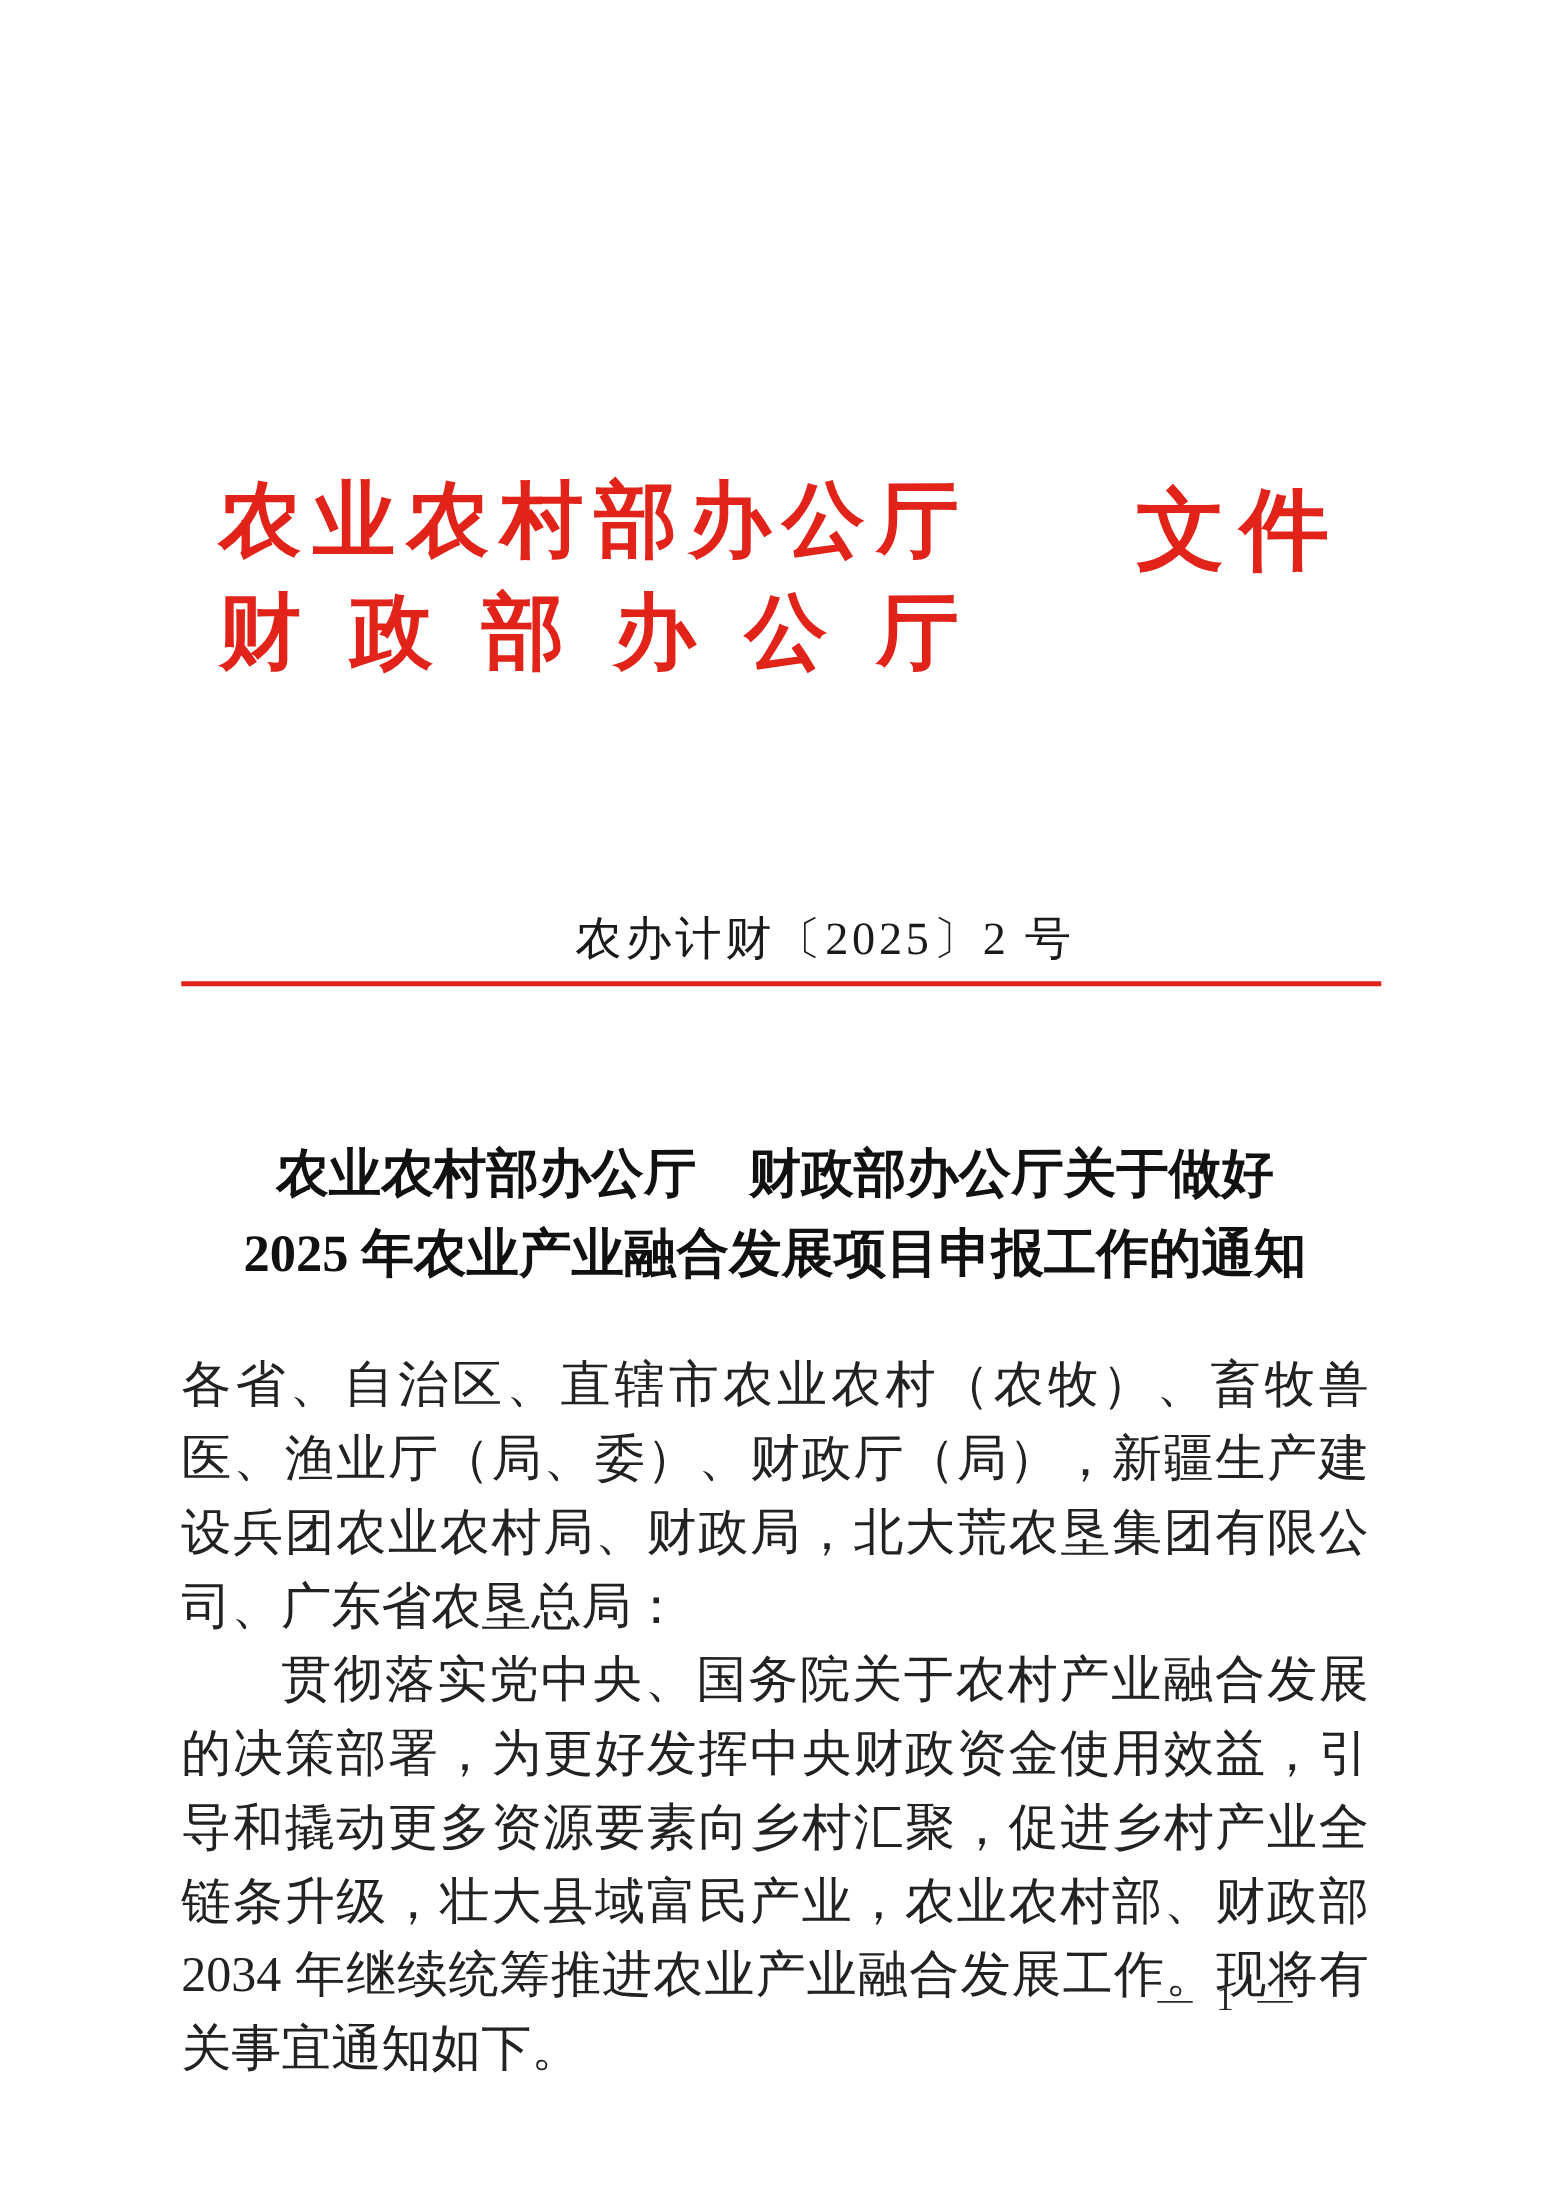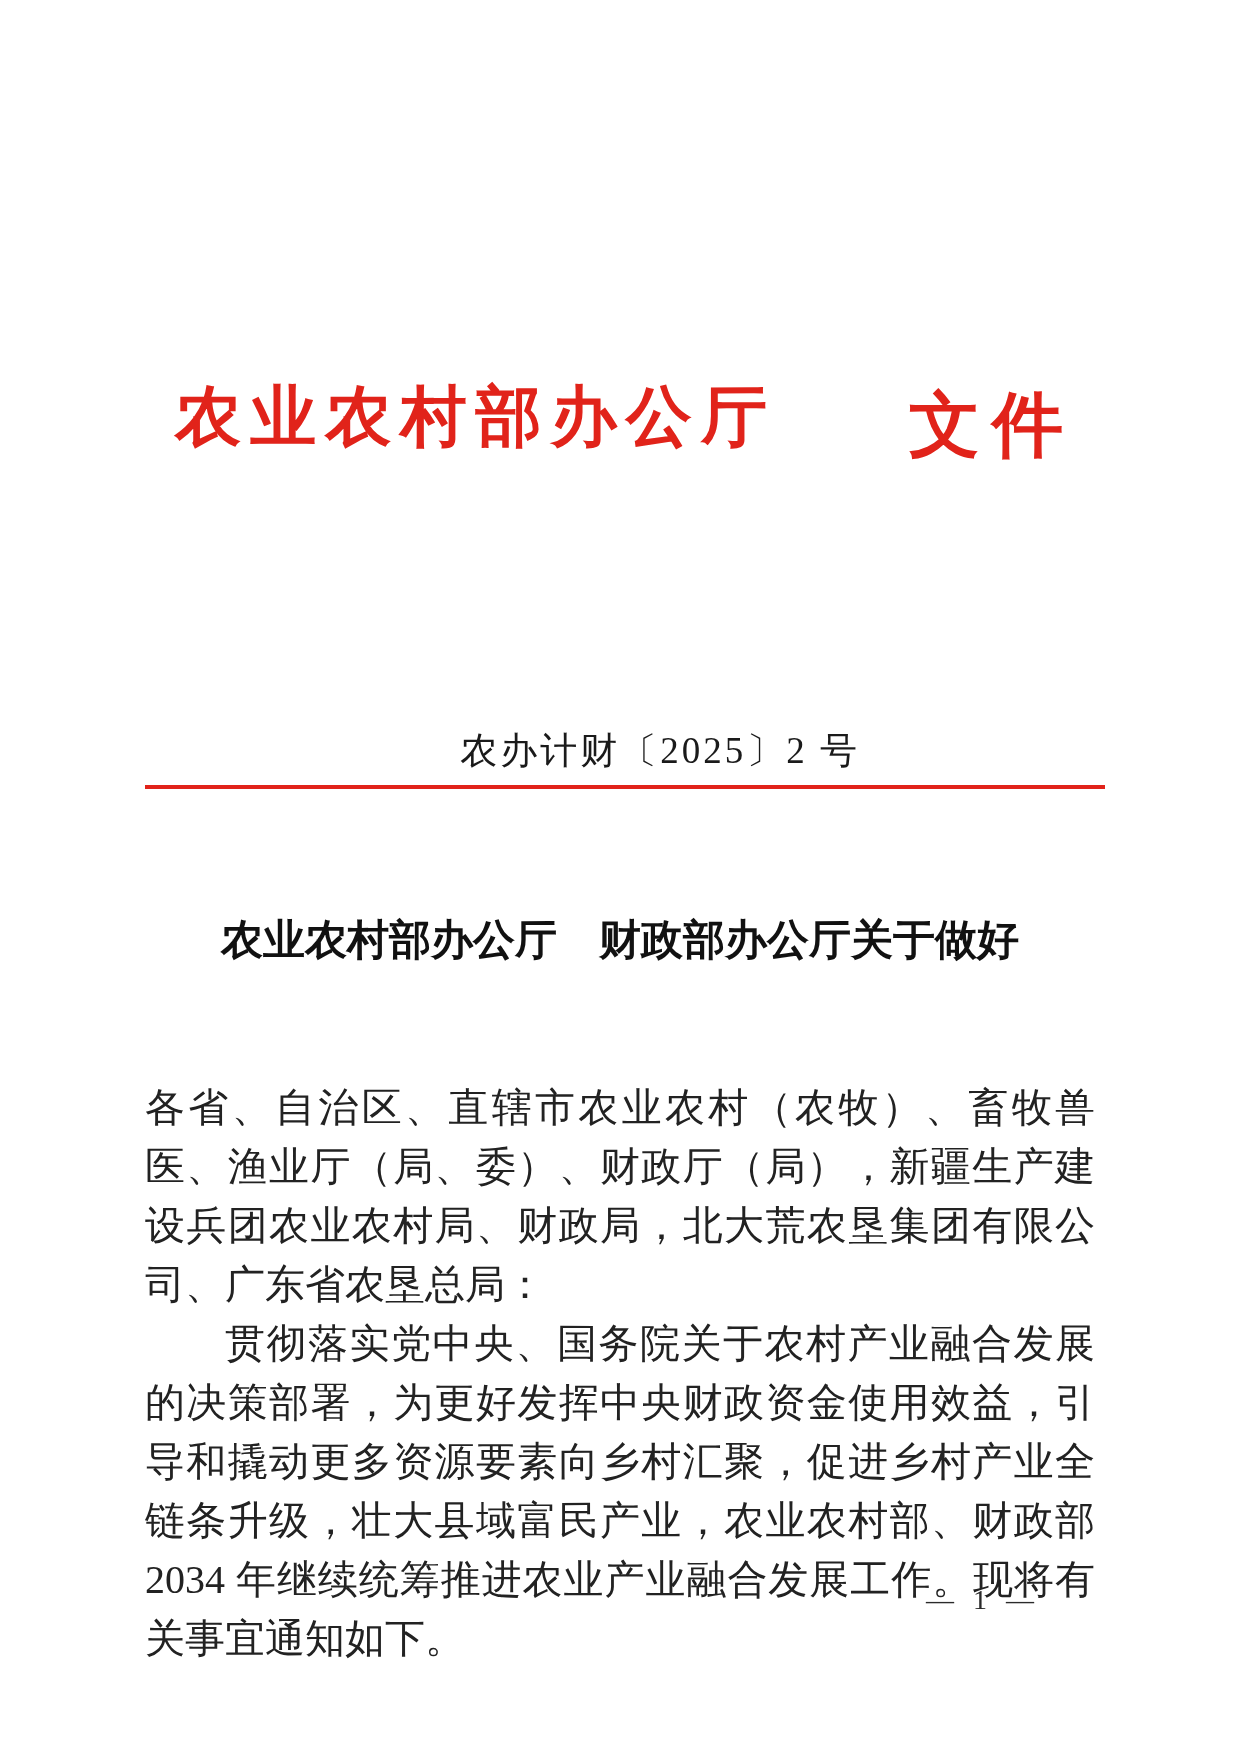--- a/index.html
+++ b/index.html
@@ -124,30 +124,32 @@
   }
 </style>
 </head>
 <body>
 
 <div class="page">
 
   <header class="letterhead">
     <div class="org-names">
       <div class="org-line justified">农业农村部办公厅</div>
+      <div class="org-line justified">财政部办公厅</div>
     </div>
     <div class="doc-label">文件</div>
   </header>
 
   <div class="doc-number">农办计财〔2025〕2 号</div>
 
   <div class="red-divider"></div>
 
   <h1 class="title">
     <span class="title-line">农业农村部办公厅　财政部办公厅关于做好</span>
+    <span class="title-line">2025 年农业产业融合发展项目申报工作的通知</span>
   </h1>
 
   <main class="body-text">
     <p>各省、自治区、直辖市农业农村（农牧）、畜牧兽医、渔业厅（局、委）、财政厅（局），新疆生产建设兵团农业农村局、财政局，北大荒农垦集团有限公司、广东省农垦总局：</p>
     <p class="indent">贯彻落实党中央、国务院关于农村产业融合发展的决策部署，为更好发挥中央财政资金使用效益，引导和撬动更多资源要素向乡村汇聚，促进乡村产业全链条升级，壮大县域富民产业，农业农村部、财政部 2034 年继续统筹推进农业产业融合发展工作。现将有关事宜通知如下。</p>
   </main>
 
   <footer class="page-footer">
     <span>— 1 —</span>
   </footer>

